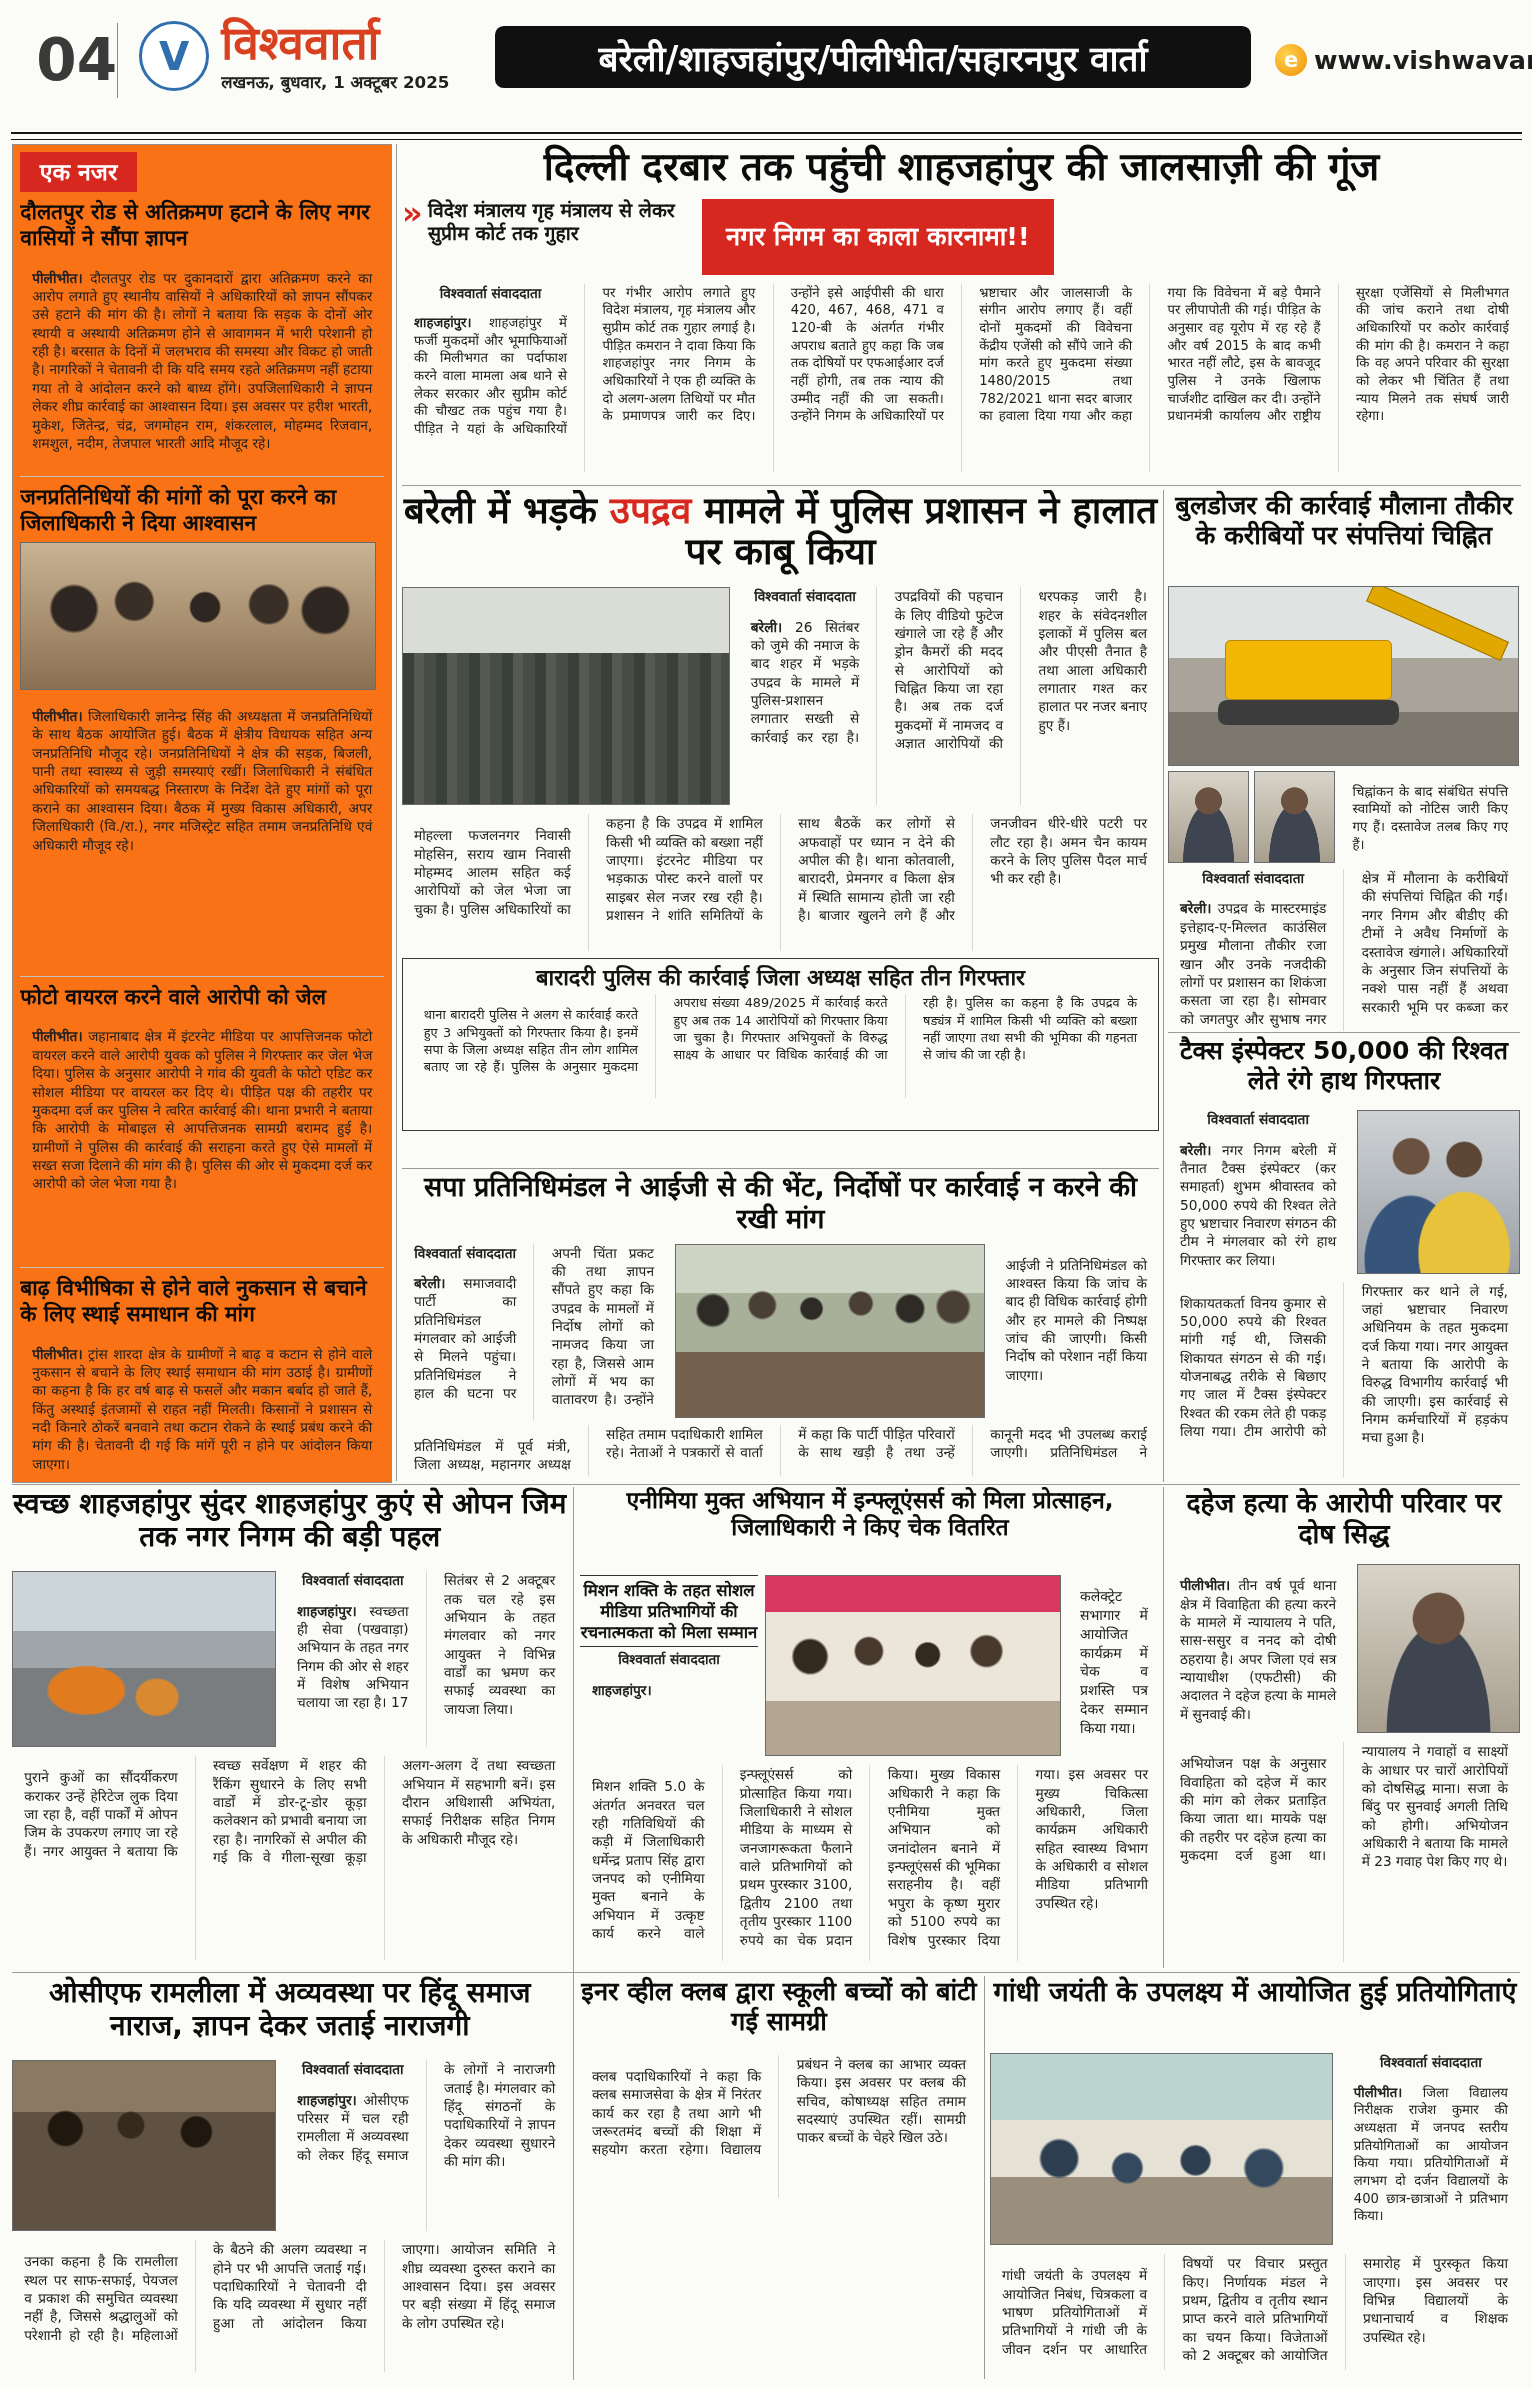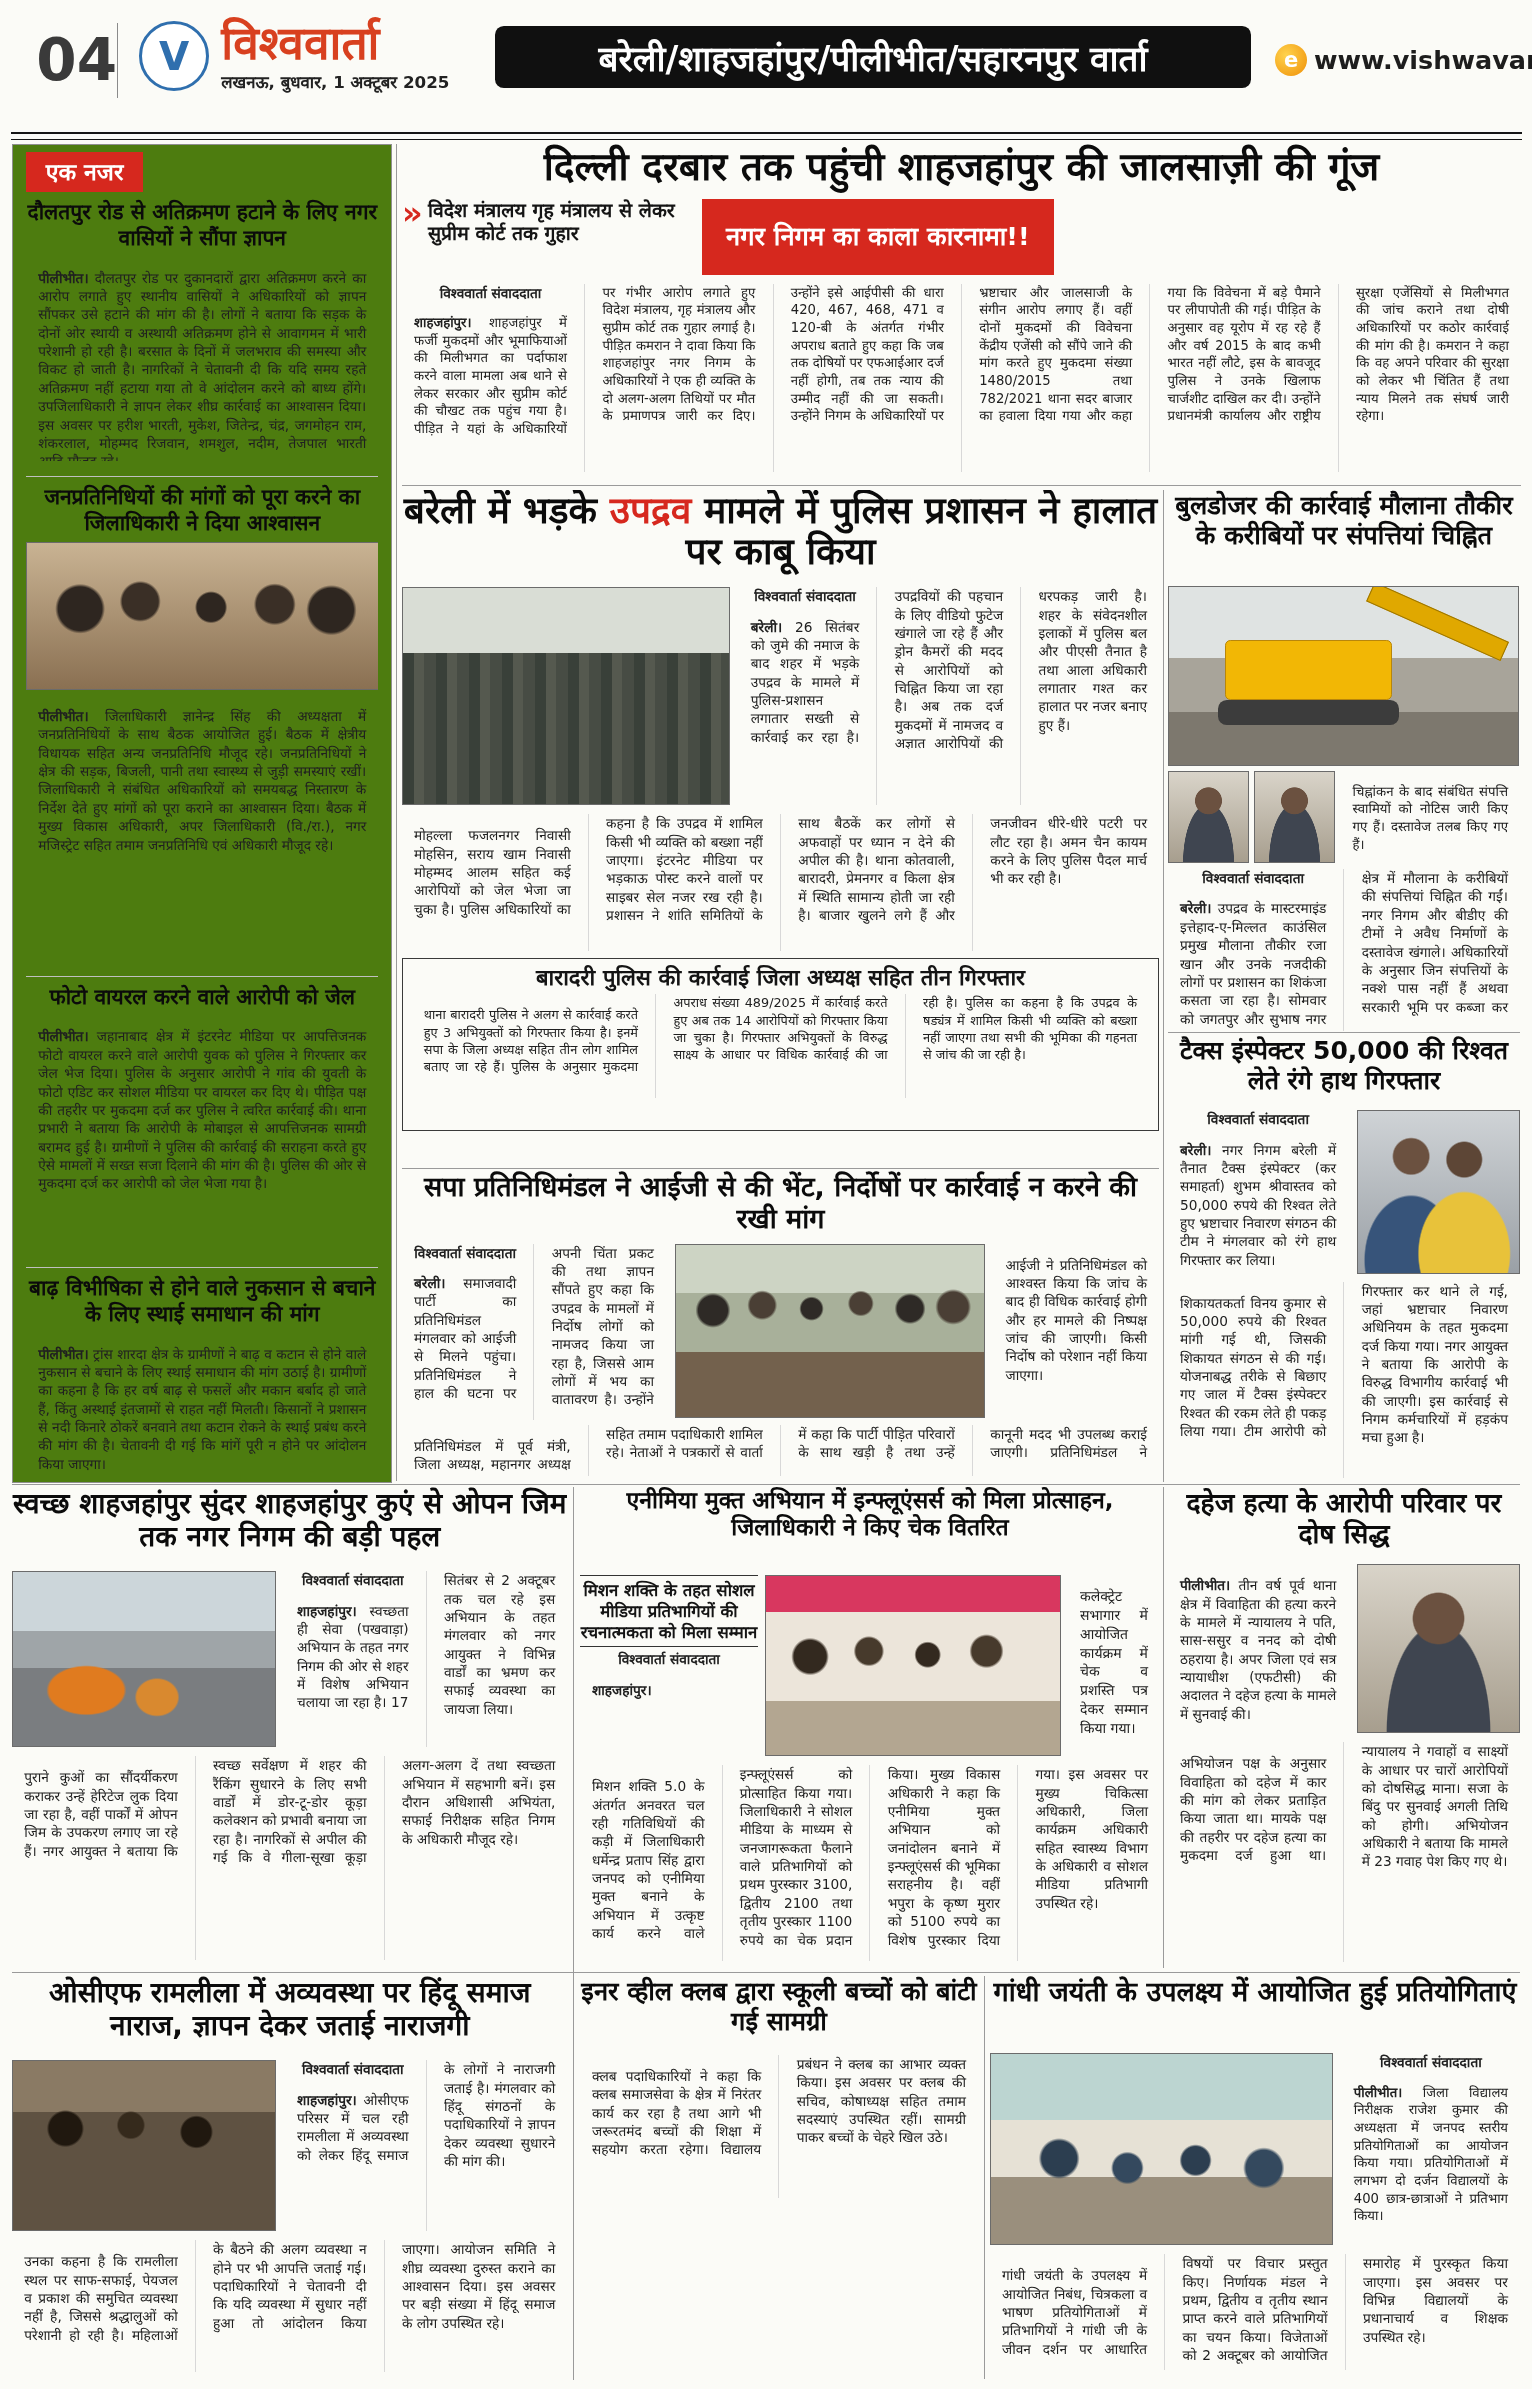--- a/index.html
+++ b/index.html
@@ -25,25 +25,25 @@
 #logo{position:absolute;left:139px;top:19.4px;display:flex;gap:12.3px;align-items:center}
 .logo-circle{width:70px;height:70px;border-radius:50%;border:3.5px solid #2f6fae;background:#fff;display:flex;align-items:center;justify-content:center;font-size:39px;font-weight:700;color:#2f6fae;flex:none}
 #mast .t{font-size:46px;font-weight:700;color:#d8401f;line-height:1.05}
 #mast .d{font-size:16.7px;color:#222;margin-top:2.6px;font-weight:600}
 #banner{position:absolute;left:495px;top:26.4px;width:756px;height:62px;background:#101010;border-radius:8.8px;color:#fff;display:flex;align-items:center;justify-content:center;font-size:35px;font-weight:700}
 #site{position:absolute;left:1275px;top:44px;display:flex;align-items:center;gap:7px}
 .site-icon{width:32px;height:32px;border-radius:50%;background:radial-gradient(circle at 35% 35%,#ffd34d,#ef8f06);color:#fff;font-weight:700;font-size:21px;display:flex;align-items:center;justify-content:center;flex:none}
 #site .u{font-size:25.5px;font-weight:700;color:#1d1d1d}
 .double-rule{position:absolute;left:10.6px;top:132px;width:1511px;height:8px;border-top:2.6px solid #151515;border-bottom:1.8px solid #151515}
 
-#leftcol{position:absolute;left:12.3px;top:144px;width:380px;height:1339px;border:0.9px solid #8f8f8f;padding:7px 13px;overflow:hidden;background:#4d7c0f}
+#leftcol{position:absolute;left:12.3px;top:144px;width:380px;height:1339px;border:0.9px solid #8f8f8f;padding:7px 7px;overflow:hidden;background:#f97316}
 .tab{display:inline-block;background:#d6281e;color:#fff;font-weight:700;font-size:23px;padding:2.6px 19.4px 5.3px;margin-bottom:7px}
 .brief{border-top:0.9px solid #c0c0c0;padding-top:7px;margin-top:7px;overflow:hidden}
 .brief.first{border-top:none;margin-top:0;padding-top:0}
-.brief h3{font-size:21px;line-height:1.25;text-align:center;margin-bottom:5.3px;color:#0b0b0b;font-weight:700}
+.brief h3{font-size:21px;line-height:1.25;text-align:left;margin-bottom:5.3px;color:#0b0b0b;font-weight:700}
 
 .sub-plain{width:291px;font-size:19.4px;font-weight:700;line-height:1.2;display:flex;gap:5.3px;align-items:flex-start}
 .chev{color:#d6281e;font-size:32px;line-height:.9;font-weight:700}
 
 .boxed{border:1.8px solid #3a3a3a;padding:5.3px 8.8px;overflow:hidden;flex:1}
 .boxed h4{font-size:22px;text-align:center;line-height:1.2;margin-bottom:3.5px;font-weight:700}
 .subhead{font-size:16.7px;font-weight:700;border-top:1.8px solid #333;border-bottom:1.8px solid #333;padding:3.5px 0;text-align:center;margin-bottom:3.5px;line-height:1.25}
 
 .ph-meeting{background:radial-gradient(circle at 15% 45%,#2e2620 0 7%,transparent 8%),radial-gradient(circle at 32% 40%,#3a2f26 0 7%,transparent 8%),radial-gradient(circle at 52% 44%,#2e2620 0 7%,transparent 8%),radial-gradient(circle at 70% 42%,#3a2f26 0 7%,transparent 8%),radial-gradient(circle at 86% 46%,#2e2620 0 7%,transparent 8%),linear-gradient(180deg,#c9b393,#8a7052)}
 .ph-crowd{background:linear-gradient(180deg,#d9ddd5 0%,#d9ddd5 30%,rgba(0,0,0,0) 30%),repeating-linear-gradient(90deg,#394039 0 10.6px,#55594f 10.6px 21px,#474c44 21px 33px)}

